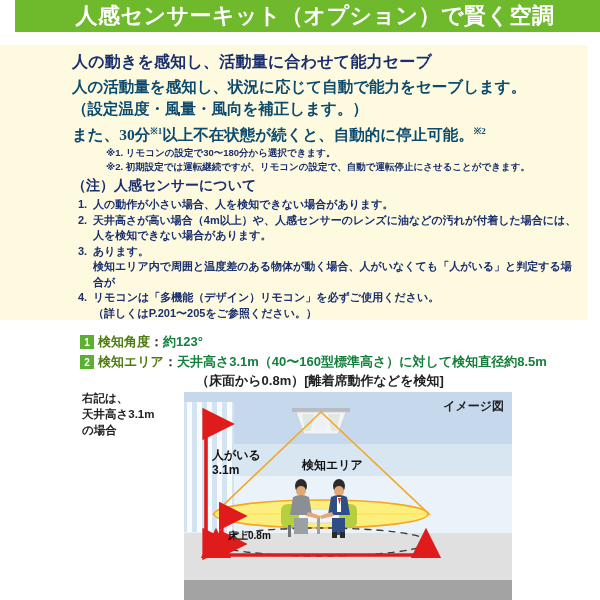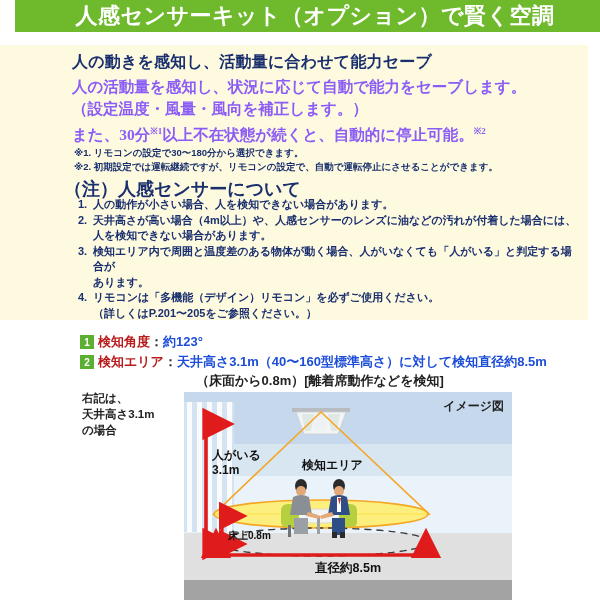--- a/index.html
+++ b/index.html
@@ -52,21 +52,21 @@
     white-space: nowrap;
     letter-spacing: 0.2px;
   }
 
   .lead-lines {
     position: absolute;
     left: 72px; top: 31px;
     width: 500px;
   }
   .lead-line {
-    color: #8b5cf6;
+    color: #0c4a6e;
     font-family: "Liberation Serif", "DejaVu Serif", serif;
     font-size: 15.5px;
     line-height: 22px;
     white-space: nowrap;
     font-weight: bold;
   }
   .lead-line sup {
     font-size: 9px;
     vertical-align: super;
   }
@@ -75,27 +75,28 @@
     position: absolute;
     left: 74px; top: 101px;
     width: 500px;
   }
   .footnote {
     color: #1a2f6e;
     font-size: 9.5px;
     line-height: 13.5px;
     white-space: nowrap;
     font-weight: bold;
+    margin-left: 32px;
   }
 
   .notes-title {
     position: absolute;
-    left: 64px; top: 132px;
+    left: 72px; top: 132px;
     color: #1a2f6e;
-    font-size: 18px;
+    font-size: 14px;
     font-weight: bold;
     white-space: nowrap;
   }
 
   .notes-list {
     position: absolute;
     left: 78px; top: 152px;
     width: 500px;
   }
   .note-item {
@@ -143,32 +144,32 @@
     font-size: 10px;
     font-weight: bold;
     display: flex;
     align-items: center;
     justify-content: center;
     flex: 0 0 14px;
     margin-top: 3px;
     margin-right: 4px;
   }
   .spec-label {
-    color: #b91c1c;
+    color: #4d7c0f;
     font-size: 13px;
     font-weight: bold;
     white-space: nowrap;
   }
   .spec-colon {
     color: #222222;
     font-size: 13px;
     font-weight: bold;
   }
   .spec-value {
-    color: #1d4ed8;
+    color: #15803d;
     font-size: 13px;
     font-weight: bold;
     white-space: nowrap;
   }
   .spec-sub {
     color: #222222;
     font-size: 13px;
     font-weight: bold;
     white-space: nowrap;
     padding-left: 116px;
@@ -324,22 +325,22 @@
     <div class="note-item">
       <div class="note-num">2.</div>
       <div class="note-body">
         <span class="sub">天井高さが高い場合（4m以上）や、人感センサーのレンズに油などの汚れが付着した場合には、</span>
         <span class="sub">人を検知できない場合があります。</span>
       </div>
     </div>
     <div class="note-item">
       <div class="note-num">3.</div>
       <div class="note-body">
+        <span class="sub">あります。</span>
         <span class="sub">検知エリア内で周囲と温度差のある物体が動く場合、人がいなくても「人がいる」と判定する場合が</span>
-        <span class="sub">あります。</span>
       </div>
     </div>
     <div class="note-item">
       <div class="note-num">4.</div>
       <div class="note-body">
         <span class="sub">リモコンは「多機能（デザイン）リモコン」を必ずご使用ください。</span>
         <span class="sub">（詳しくはP.201〜205をご参照ください。）</span>
         <span class="sub">ワイヤレスリモコン単独ではご使用になれません。</span>
       </div>
     </div>
@@ -449,15 +450,14 @@
       </g>
     </svg>
 
     <div class="label-image">イメージ図</div>
     <div class="label-ceilheight">
       <span>人がいる</span><br>
       <span>3.1m</span>
     </div>
     <div class="label-detectarea">検知エリア</div>
     <div class="label-floor08">床上0.8m</div>
-    <div class="label-diameter">直径約8.5m</div>
   </div>
 </div>
 
 </body></html>

